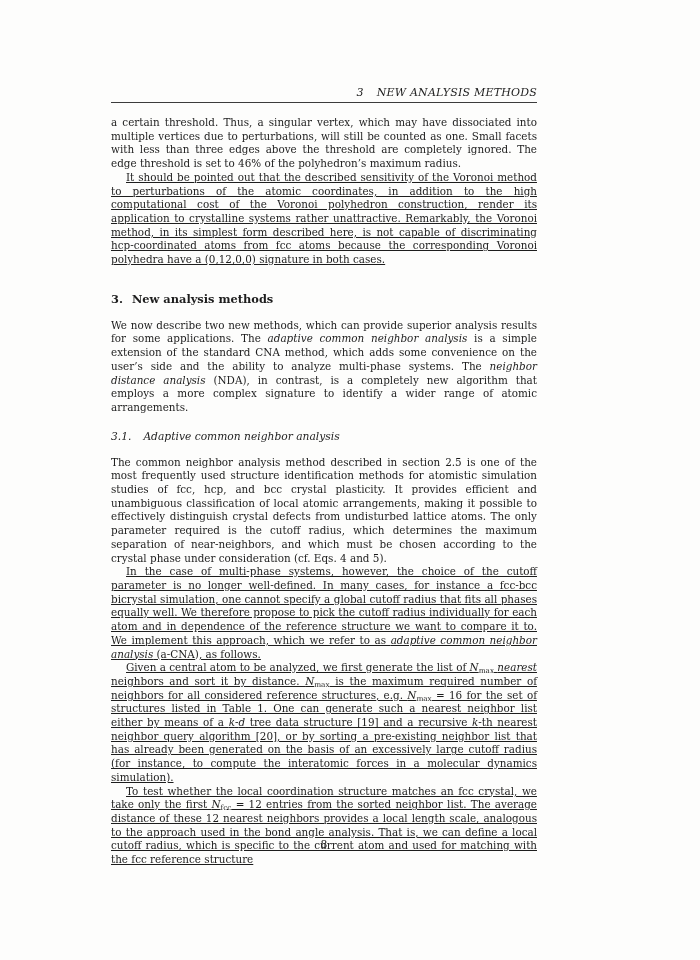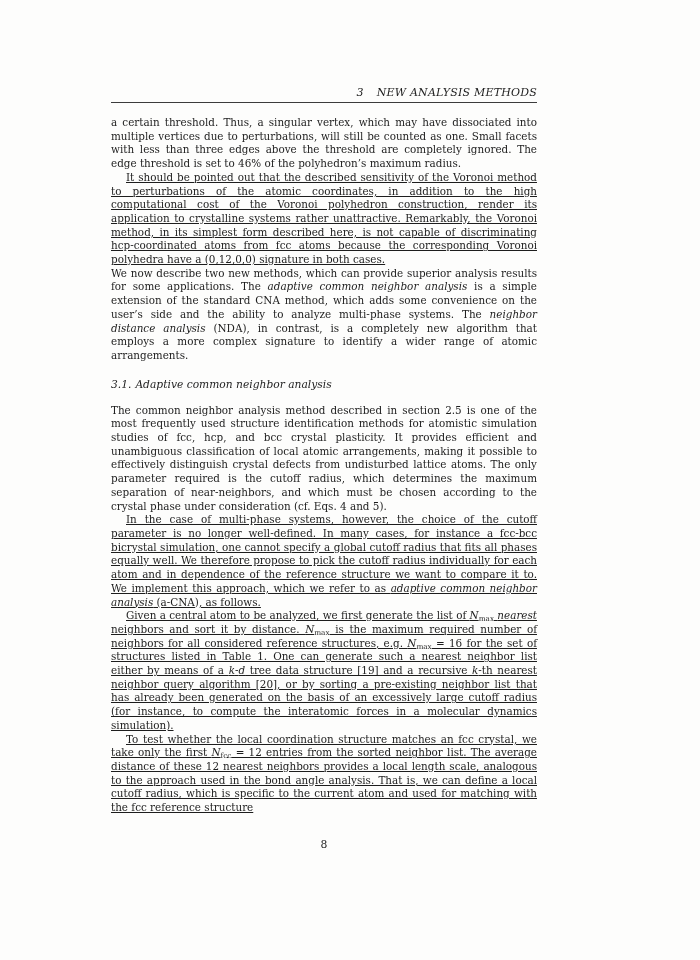--- a/index.html
+++ b/index.html
@@ -58,21 +58,21 @@
   h2.sec .h-num {
     margin-right: 9px;
   }
   h3.subsec {
     font-size: 10.7px;
     font-style: italic;
     font-weight: normal;
     margin: 15px 0 13px 0;
   }
   h3.subsec .h-num {
-    margin-right: 4px;
+    margin-right: 12px;
   }
   .seg-i {
     font-style: italic;
   }
   .seg-sub {
     font-size: 70%;
     vertical-align: -0.25em;
     line-height: 0;
   }
   .page-number {
@@ -94,20 +94,23 @@
       <span class="rh-num">3</span><span class="rh-title">NEW ANALYSIS METHODS</span>
     </div>
     <div class="header-rule"></div>
 
     <div class="body-text">
 
       <p class="para"><span>a certain threshold. Thus, a singular vertex, which may have dissociated into multiple vertices due to perturbations, will still be counted as one. Small facets with less than three edges above the threshold are completely ignored. The edge threshold is set to 46% of the polyhedron’s maximum radius.</span></p>
 
       <p class="para indent"><span>It should be pointed out that the described sensitivity of the Voronoi method to perturbations of the atomic coordinates, in addition to the high computational cost of the Voronoi polyhedron construction, render its application to crystalline systems rather unattractive. Remarkably, the Voronoi method, in its simplest form described here, is not capable of discriminating hcp-coordinated atoms from fcc atoms because the corresponding Voronoi polyhedra have a (0,12,0,0) signature in both cases.</span></p>
 
+      <h2 class="sec">
+        <span class="h-num">3.</span><span>New analysis methods</span>
+      </h2>
 
       <p class="para"><span>We now describe two new methods, which can provide superior analysis results for some applications. The </span><span class="seg-i">adaptive common neighbor analysis</span><span> is a simple extension of the standard CNA method, which adds some convenience on the user’s side and the ability to analyze multi-phase systems. The </span><span class="seg-i">neighbor distance analysis</span><span> (NDA), in contrast, is a completely new algorithm that employs a more complex signature to identify a wider range of atomic arrangements.</span></p>
 
       <h3 class="subsec">
         <span class="h-num">3.1.</span><span>Adaptive common neighbor analysis</span>
       </h3>
 
       <p class="para"><span>The common neighbor analysis method described in section 2.5 is one of the most frequently used structure identification methods for atomistic simulation studies of fcc, hcp, and bcc crystal plasticity. It provides efficient and unambiguous classification of local atomic arrangements, making it possible to effectively distinguish crystal defects from undisturbed lattice atoms. The only parameter required is the cutoff radius, which determines the maximum separation of near-neighbors, and which must be chosen according to the crystal phase under consideration (cf. Eqs. 4 and 5).</span></p>
 
       <p class="para indent"><span>In the case of multi-phase systems, however, the choice of the cutoff parameter is no longer well-defined. In many cases, for instance a fcc-bcc bicrystal simulation, one cannot specify a global cutoff radius that fits all phases equally well. We therefore propose to pick the cutoff radius individually for each atom and in dependence of the reference structure we want to compare it to. We implement this approach, which we refer to as </span><span class="seg-i">adaptive common neighbor analysis</span><span> (a-CNA), as follows.</span></p>

